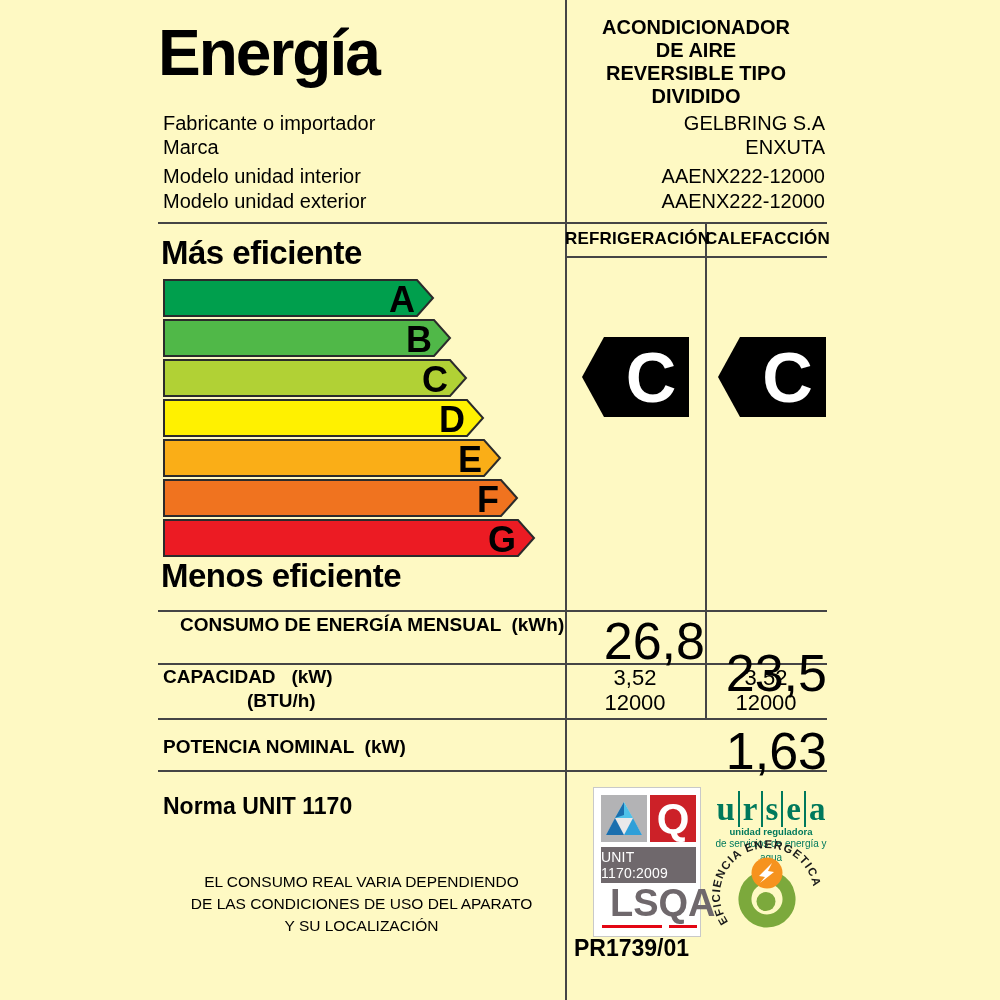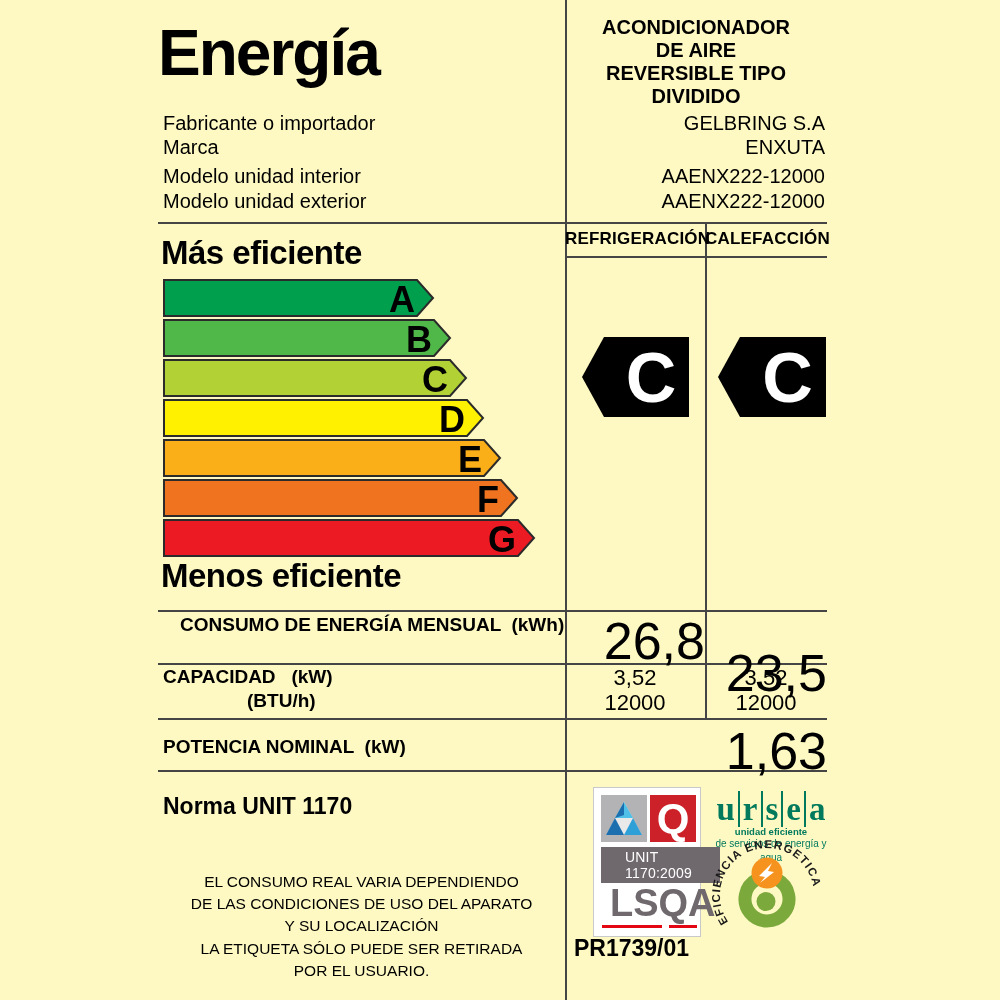--- a/index.html
+++ b/index.html
@@ -20,21 +20,21 @@
   .small-val{font-size:22px;text-align:center;line-height:24px;}
   .norma{font-size:23px;font-weight:bold;}
   .importante{font-size:16px;font-weight:bold;text-align:center;letter-spacing:0.5px;}
   .para{font-size:15.5px;line-height:22px;text-align:center;white-space:pre-line;}
   .pr-code{font-size:23px;font-weight:bold;}
   
   .lsqa-box{position:absolute;left:593px;top:787px;width:108px;height:150px;background:#fff;border:1.5px solid #c9c9c9;box-sizing:border-box;}
   .lsqa-grey-sq{position:absolute;left:7px;top:7px;width:46px;height:47px;background:#b3b3b5;}
   .lsqa-red-sq{position:absolute;left:56px;top:7px;width:46px;height:47px;background:#cc2128;display:flex;align-items:center;justify-content:center;}
   .lsqa-q{color:#fff;font-size:42px;font-weight:bold;line-height:1;}
-  .lsqa-bar{position:absolute;left:7px;top:59px;width:95px;height:36px;background:#6f686c;display:flex;align-items:center;justify-content:center;padding-left:24px;}
+  .lsqa-bar{position:absolute;left:7px;top:59px;width:95px;height:36px;background:#6f686c;display:flex;align-items:center;justify-content:center;}
   .lsqa-bar-text{color:#fff;font-size:14px;letter-spacing:0.2px;}
   .lsqa-name{position:absolute;left:4px;top:96px;width:100px;text-align:center;color:#6f686c;font-size:38px;font-weight:bold;letter-spacing:0px;line-height:1;margin-left:12px;}
   .lsqa-ul1{position:absolute;left:8px;top:137px;width:60px;height:3px;background:#e30613;}
   .lsqa-ul2{position:absolute;left:75px;top:137px;width:28px;height:3px;background:#e30613;}
   
   .ursea{position:absolute;left:712px;top:793px;width:118px;text-align:center;}
   .ursea-letters{font-family:"Liberation Serif","DejaVu Serif",serif;font-weight:bold;font-size:33px;line-height:32px;}
   .ursea-letters span{padding:0 3px;}
   .ursea-letters span + span{border-left:2px solid;}
   .ursea-line1{font-size:9.5px;font-weight:bold;line-height:11px;margin-top:1px;}
@@ -129,22 +129,20 @@
   <div class="abs small-val" style="left:705px;top:666px;width:122px;">3,52</div>
   <div class="abs small-val" style="left:705px;top:691px;width:122px;">12000</div>
 
   <div class="abs row-label" style="left:163px;top:736px;">POTENCIA NOMINAL  (kW)</div>
   <div class="abs big-val" style="left:565px;top:721px;width:262px;">1,63</div>
 
   <div class="abs norma" style="left:163px;top:793px;">Norma UNIT 1170</div>
   <div class="abs para" style="left:158px;top:871px;width:407px;">EL CONSUMO REAL VARIA DEPENDIENDO
 DE LAS CONDICIONES DE USO DEL APARATO
 Y SU LOCALIZACIÓN</div>
-  <div class="abs para" style="left:158px;top:938px;width:407px;">LA ETIQUETA SÓLO PUEDE SER RETIRADA
-POR EL USUARIO.</div>
 
   <div class="lsqa-box">
     <div class="lsqa-grey-sq">
       <svg width="46" height="47" viewBox="0 0 46 47">
         <polygon points="23,7 41,40 5,40" fill="#e9e9ea"></polygon>
         <polygon points="23,7 32,23 14,23" fill="#4fc1e9"></polygon>
         <polygon points="14,23 23,40 5,40" fill="#1b6fae"></polygon>
         <polygon points="32,23 41,40 23,40" fill="#2f9fd8"></polygon>
         <polygon points="23,7 14,23 23,20" fill="#1b6fae"></polygon>
       </svg>
@@ -156,21 +154,21 @@
       <span class="lsqa-bar-text">UNIT 1170:2009</span>
     </div>
     <div class="lsqa-name">LSQA</div>
     <div class="lsqa-ul1"></div>
     <div class="lsqa-ul2"></div>
   </div>
   <div class="abs pr-code" style="left:574px;top:935px;">PR1739/01</div>
 
   <div class="ursea">
     <div class="ursea-letters" id="ursea-letters" style="color: rgb(0, 121, 92);"><span>u</span><span>r</span><span>s</span><span>e</span><span>a</span></div>
-    <div class="ursea-line1" style="color: rgb(0, 121, 92);">unidad eficiente</div>
+    <div class="ursea-line1" style="color: rgb(0, 121, 92);">unidad reguladora</div>
     <div class="ursea-line2" style="color: rgb(0, 121, 92);">de servicios de energía y agua</div>
   </div>
 
   <svg class="abs" id="eficiencia-logo" style="left:698px;top:828px;" width="140" height="130" viewBox="0 0 140 130">
     <defs>
       <path id="arcPath" d="M 30.5 94 A 47 47 0 1 1 107.5 94" fill="none"></path>
     </defs>
     <text font-size="11.5" font-weight="bold" letter-spacing="1.2" fill="#1a1a1a" font-family="Liberation Sans, sans-serif">
       <textPath href="#arcPath" startOffset="0" id="arc-text">EFICIENCIA ENERGETICA</textPath>
     </text>

